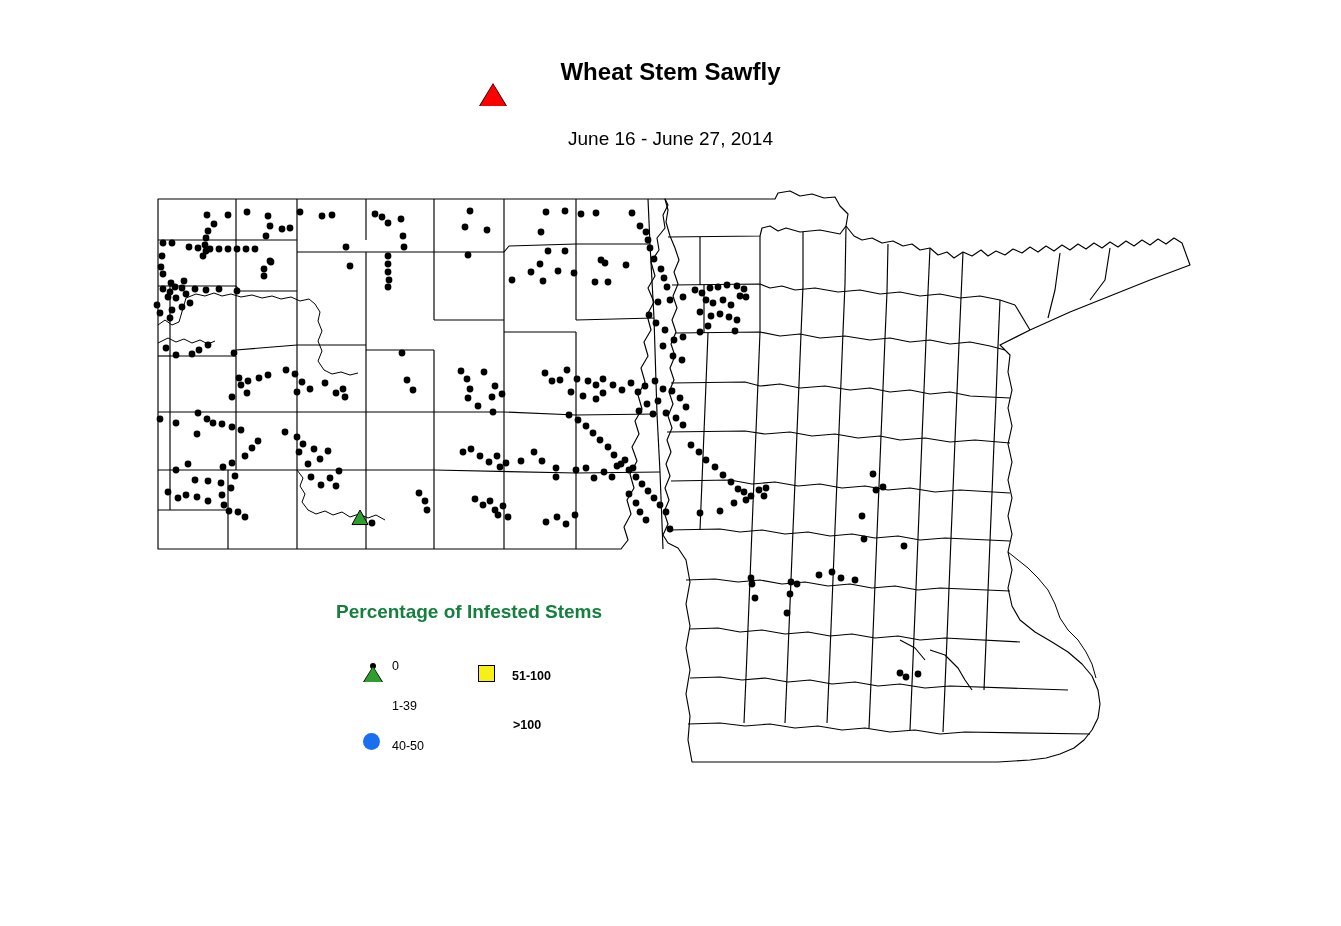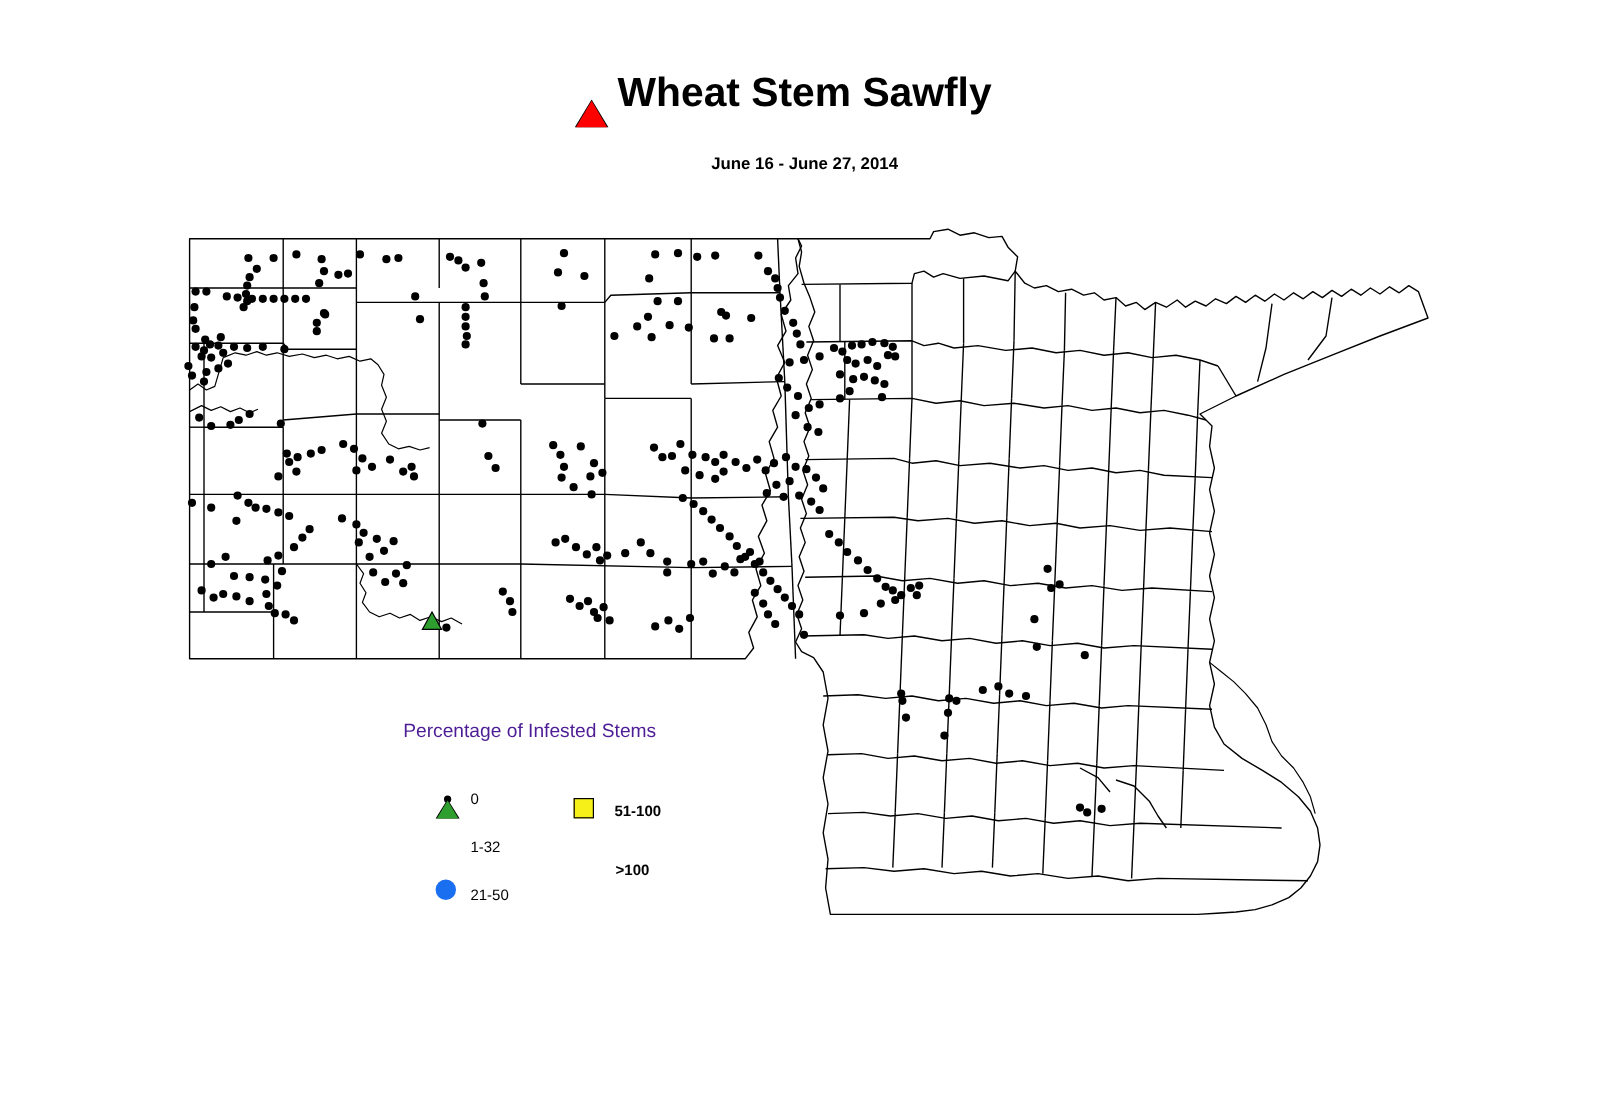--- a/index.html
+++ b/index.html
@@ -1,37 +1,37 @@
 <!DOCTYPE html>
 <html><head>
 <meta charset="utf-8">
 <style>
   html,body{margin:0;padding:0;background:#ffffff;}
   body{width:1341px;height:926px;position:relative;font-family:"Liberation Sans",sans-serif;overflow:hidden;}
 
   #title{
     position:absolute;left:0;top:58px;width:1341px;text-align:center;
-    font-size:34px;font-weight:bold;color:#000;letter-spacing:0px;
+    font-size:24px;font-weight:bold;color:#000;letter-spacing:0px;
   }
   #subtitle{
     position:absolute;left:0;top:128px;width:1341px;text-align:center;
-    font-size:14px;font-weight:bold;color:#000;
+    font-size:19px;font-weight:normal;color:#000;
   }
 
   #map-area{
     position:absolute;left:0;top:0;width:1341px;height:926px;
   }
   #map-svg{display:block;width:1341px;height:926px;}
 
   
   #legend{
     position:absolute;left:336px;top:601px;width:260px;height:160px;
   }
   #legend-title{
-    position:absolute;left:0;top:0;font-size:16px;font-weight:normal;color:#4c1d95;white-space:nowrap;
+    position:absolute;left:0;top:0;font-size:19px;font-weight:bold;color:#15803d;white-space:nowrap;
   }
   .lg-item{position:absolute;}
   .lg-label{
     position:absolute;font-size:12.5px;color:#000;white-space:nowrap;font-weight:normal;
   }
   .sym{position:absolute;}
 
   .sym-dot{
     width:6px;height:6px;border-radius:50%;background:#000;
   }
@@ -623,26 +623,26 @@
 
   <div class="lg-item" style="left:34px;top:62px;">
     <div class="sym sym-dot"></div>
   </div>
   <div class="lg-label" style="left:56px;top:58px;">0</div>
 
   <div class="lg-item triwrap" style="left:28px;top:688px;margin-top:-622px;">
     <div class="sym-tri-green-outline"></div>
     <div class="sym sym-tri-green"></div>
   </div>
-  <div class="lg-label" style="left:56px;top:98px;">1-32</div>
+  <div class="lg-label" style="left:56px;top:98px;">1-39</div>
 
   <div class="lg-item" style="left:27px;top:132px;">
     <div class="sym sym-circle-blue"></div>
   </div>
-  <div class="lg-label" style="left:56px;top:138px;">21-50</div>
+  <div class="lg-label" style="left:56px;top:138px;">40-50</div>
 
   <div class="lg-item" style="left:142px;top:64px;">
     <div class="sym sym-square-yellow"></div>
   </div>
   <div class="lg-label" style="left:176px;top:68px;font-weight:bold;">51-100</div>
 
   <div class="lg-item triwrap" style="left:144px;top:105px;">
     <div class="sym-tri-red-outline"></div>
     <div class="sym sym-tri-red"></div>
   </div>

